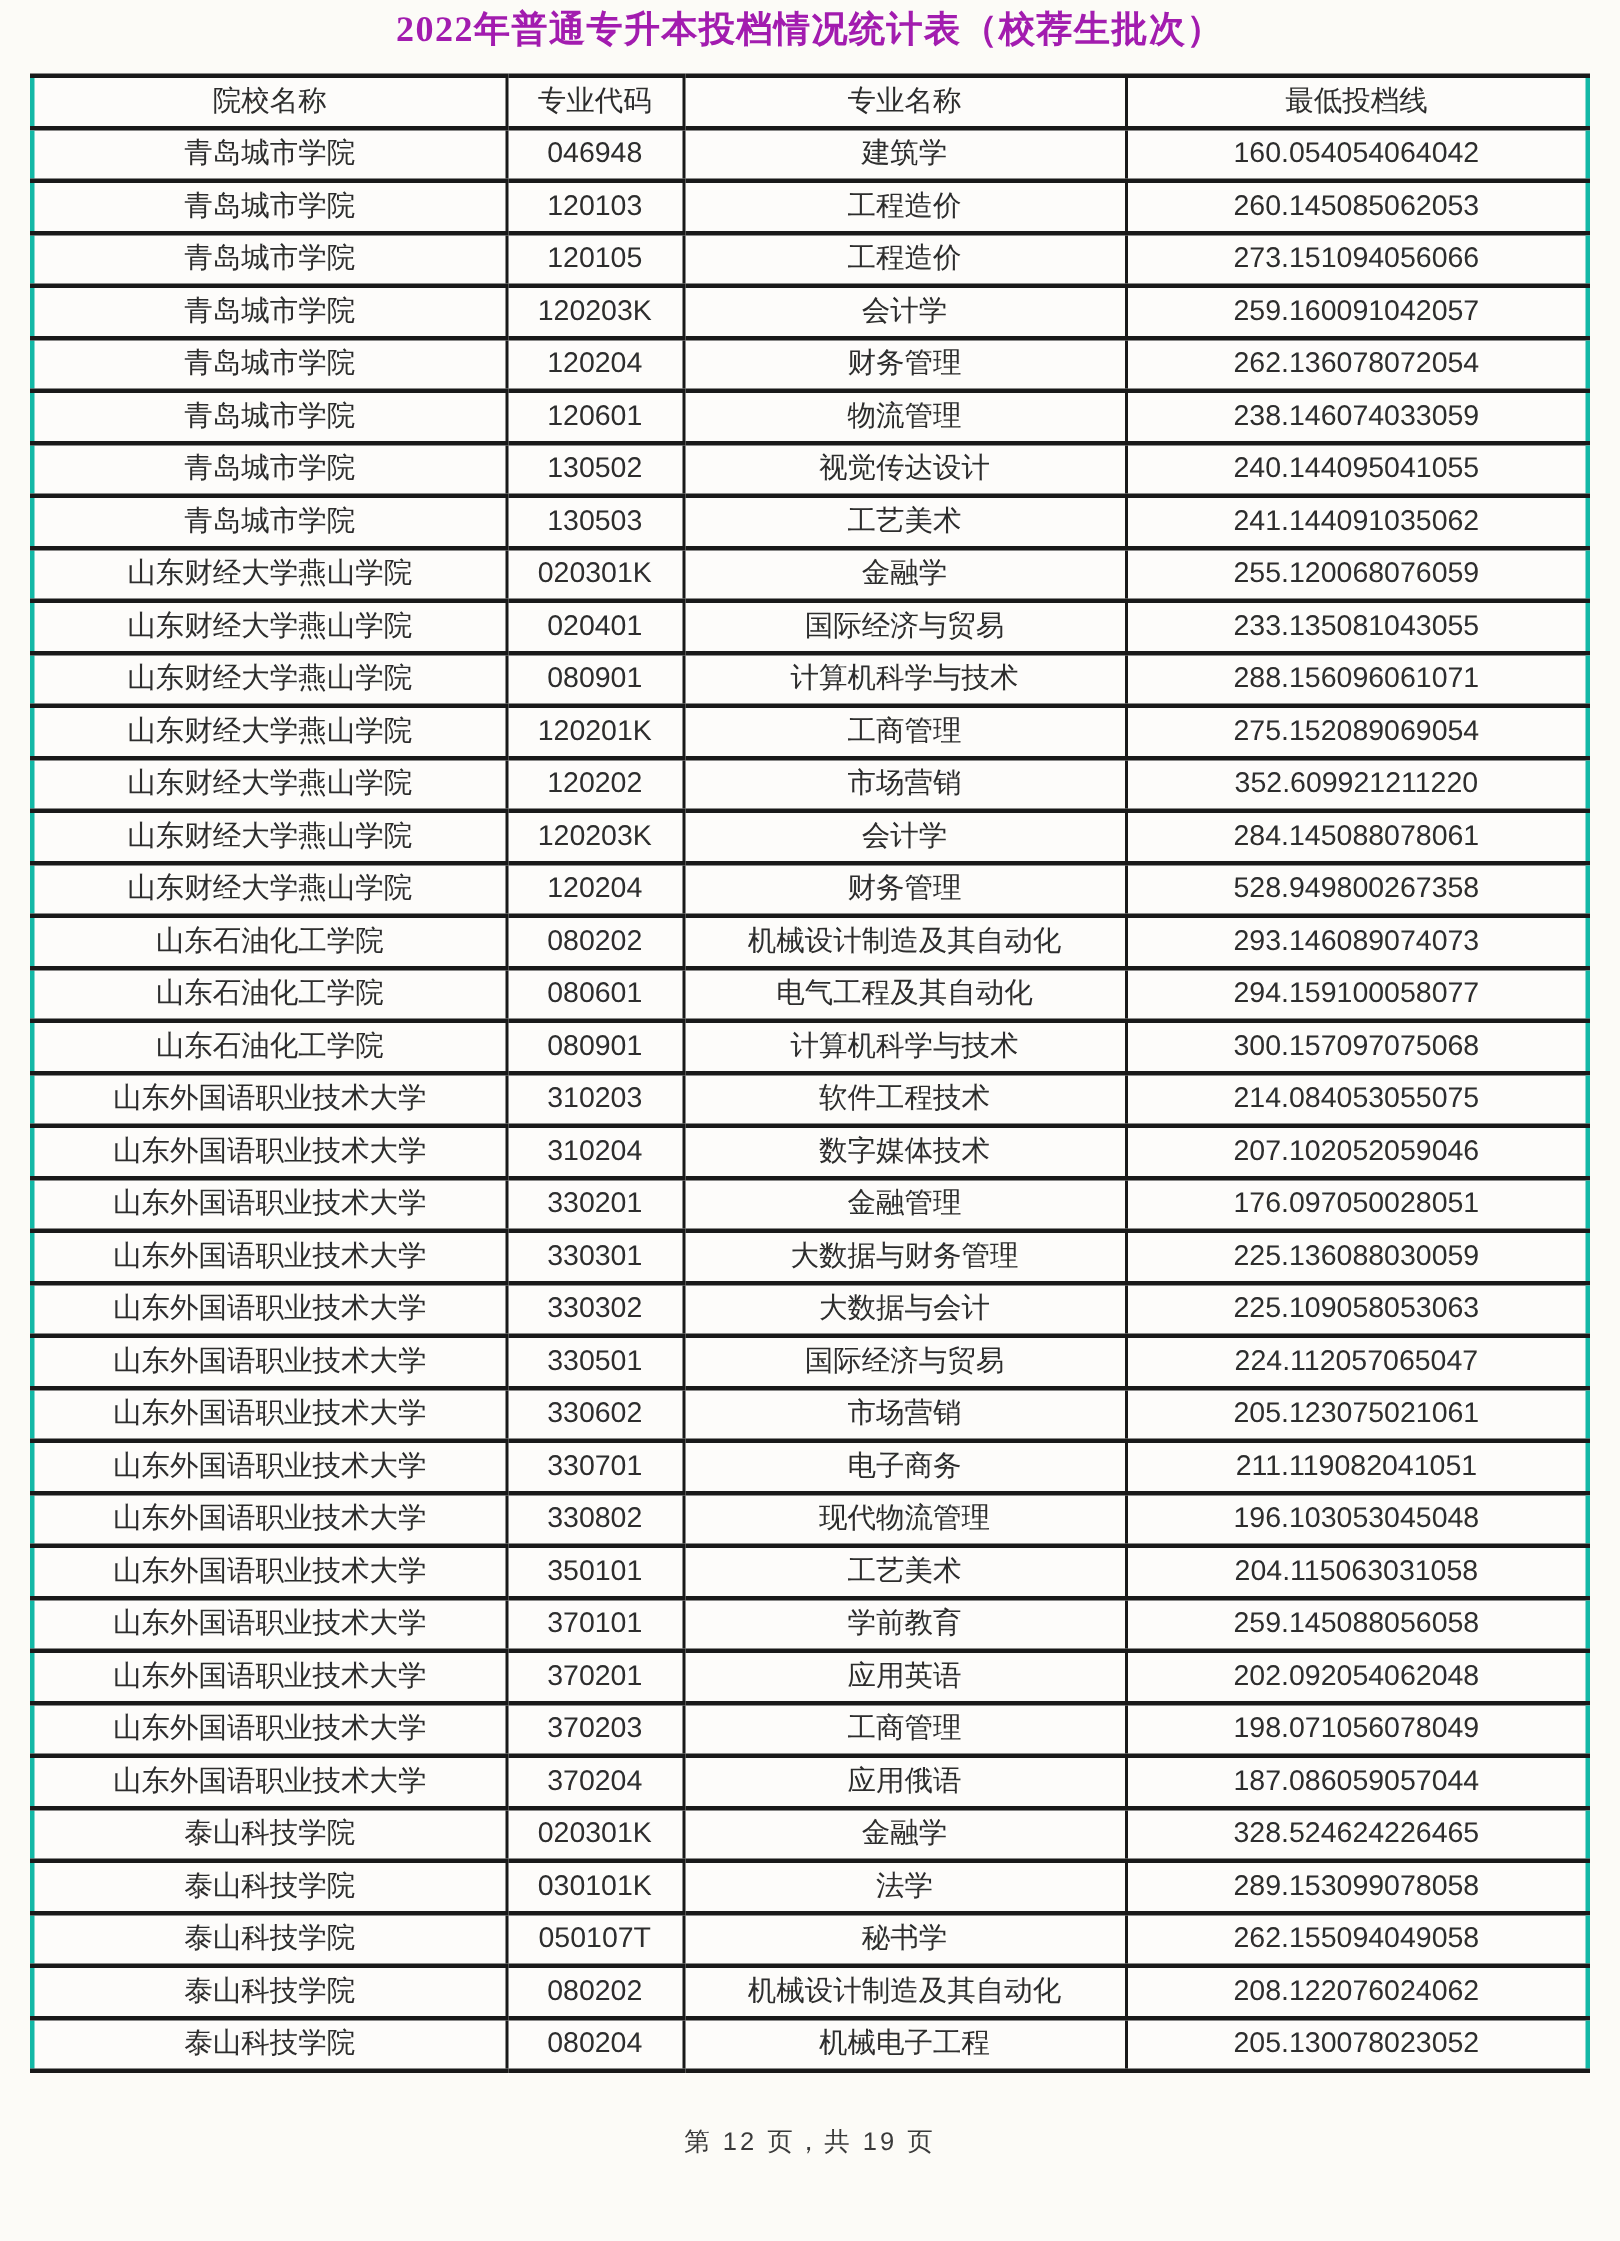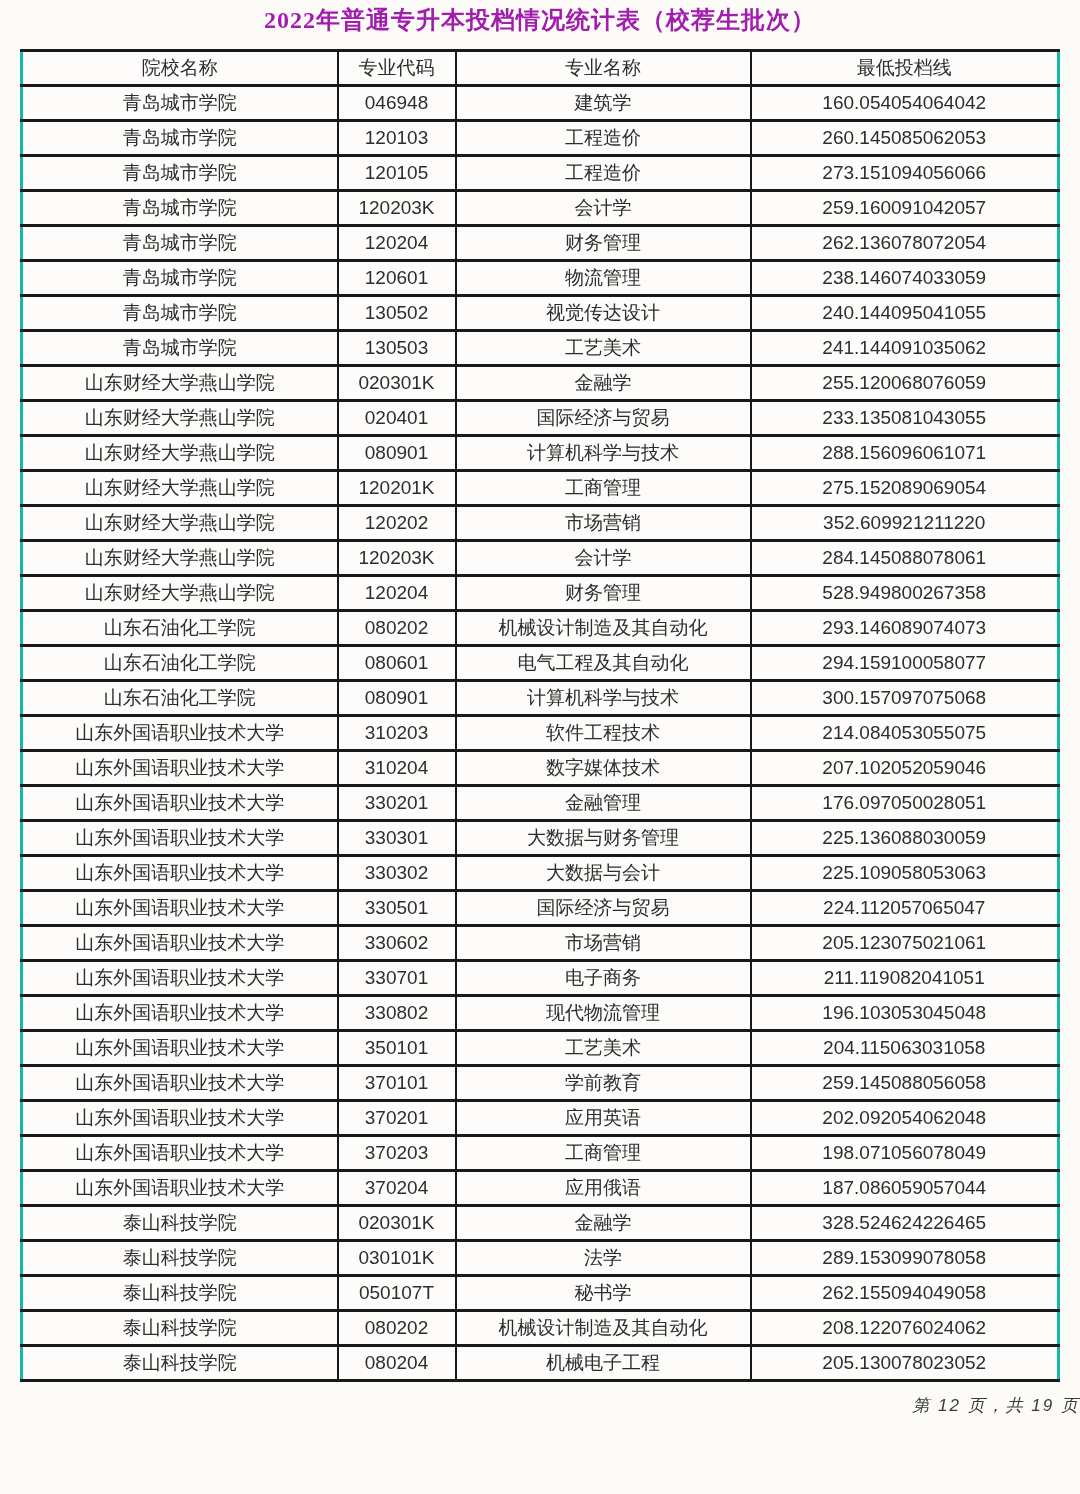--- a/index.html
+++ b/index.html
@@ -50,26 +50,25 @@
     font-weight: 400;
     color: #2d2d2d;
     white-space: nowrap;
     overflow: hidden;
   }
   .col-school { width: 316px; }
   .col-code   { width: 118px; }
   .col-major  { width: 295px; }
   .col-score  { width: 308px; }
   .page-footer {
-    margin-top: 12px;
-    text-align: right;
+    margin-top: 34px;
+    text-align: center;
     font-size: 17px;
     color: #3a3a3a;
     letter-spacing: 2px;
-    font-style: italic;
   }
 </style>
 </head>
 <body>
 
 <div class="page">
 
   <h1 class="doc-title">2022年普通专升本投档情况统计表（校荐生批次）</h1>
 
   <table class="score-table">

